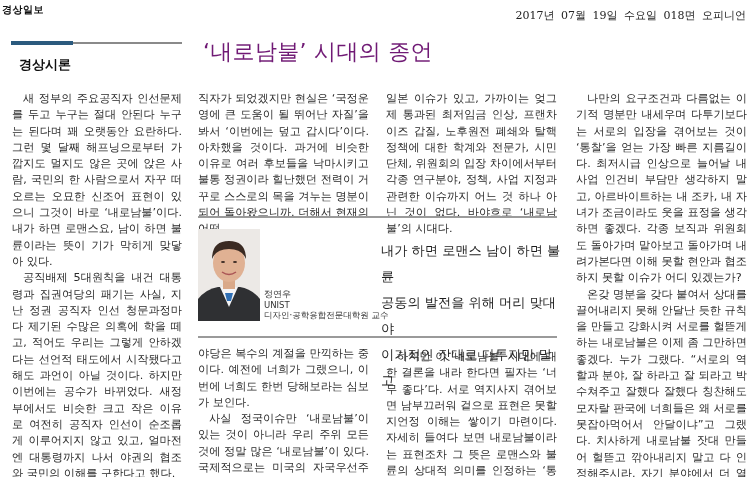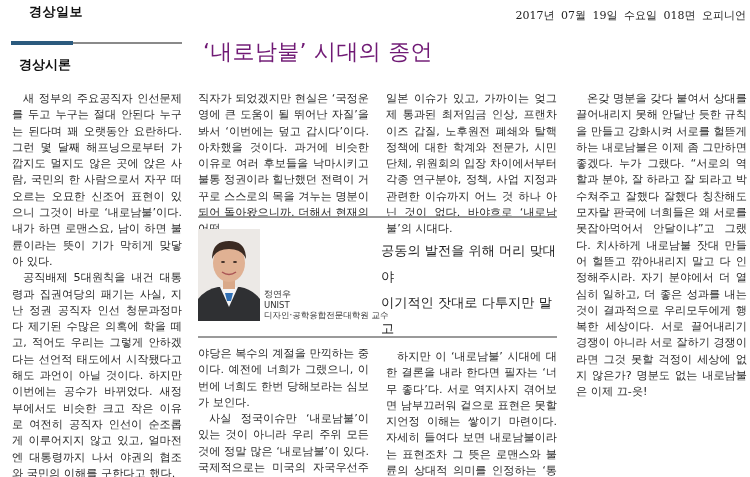--- a/index.html
+++ b/index.html
@@ -1,19 +1,19 @@
 <!DOCTYPE html>
 <html><head>
 <meta charset="utf-8">
 <style>
   * { margin: 0; padding: 0; box-sizing: border-box; }
   html, body { width: 750px; height: 477px; background: #ffffff; overflow: hidden; }
   body { position: relative; font-family: "DejaVu Sans", sans-serif; color: #222; }
 
-  .masthead { position: absolute; left: 2px; top: 3px; font-size: 13px; font-weight: bold; color: #111; letter-spacing: 0.5px; margin-left: 27px; }
+  .masthead { position: absolute; left: 2px; top: 3px; font-size: 10px; font-weight: bold; color: #111; letter-spacing: 0.5px; }
   .dateline { position: absolute; right: 4px; top: 8px; font-family: "DejaVu Serif", serif; font-size: 11px; color: #222; word-spacing: 3px; margin-left: 36px; }
 
   .section-rule { position: absolute; left: 11px; top: 42px; width: 171px; height: 2px; background: #8a8a8a; }
   .section-rule-accent { position: absolute; left: 11px; top: 41px; width: 62px; height: 4px; background: #2b5a7e; }
   .section-label { position: absolute; left: 19px; top: 50px; font-size: 13px; font-weight: bold; color: #111; margin-top: 6px; }
 
   .headline { position: absolute; left: 203px; top: 37px; font-size: 22px; font-weight: normal; color: #701a75; letter-spacing: 0.3px; }
 
   .col { position: absolute; font-size: 11.2px; line-height: 16.3px; color: #2a2a2a; text-align: justify; }
   .col p { text-indent: 11px; }
@@ -78,30 +78,32 @@
   </svg>
 </div>
 
 <div class="byline">
   <div class="name">정연우</div>
   <div>UNIST</div>
   <div>디자인·공학융합전문대학원 교수</div>
 </div>
 
 <div class="pullquote">
+  <div>내가 하면 로맨스 남이 하면 불륜</div>
   <div>공동의 발전을 위해 머리 맞대야</div>
   <div>이기적인 잣대로 다투지만 말고</div>
 </div>
 
 <div class="hrule-bottom"></div>
 
 <div id="col2b" class="col">
   <p class="cont">야당은 복수의 계절을 만끽하는 중이다. 예전에 너희가 그랬으니, 이번에 너희도 한번 당해보라는 심보가 보인다.</p>
   <p>사실 정국이슈만 ‘내로남불’이 있는 것이 아니라 우리 주위 모든 것에 정말 많은 ‘내로남불’이 있다. 국제적으로는 미국의 자국우선주의에 기반한 파리기후협정 탈퇴, 한미FTA 재협상, 북핵, 사드, 중국,</p>
 </div>
 
 <div id="col3b" class="col">
   <p>하지만 이 ‘내로남불’ 시대에 대한 결론을 내라 한다면 필자는 ‘너무 좋다’다. 서로 역지사지 겪어보면 남부끄러워 겉으로 표현은 못할지언정 이해는 쌓이기 마련이다. 자세히 들여다 보면 내로남불이라는 표현조차 그 뜻은 로맨스와 불륜의 상대적 의미를 인정하는 ‘통찰’을 품고 있다.</p>
 </div>
 
 <div id="col4" class="col">
+  <p>나만의 요구조건과 다름없는 이기적 명분만 내세우며 다투기보다는 서로의 입장을 겪어보는 것이 ‘통찰’을 얻는 가장 빠른 지름길이다. 최저시급 인상으로 늘어날 내 사업 인건비 부담만 생각하지 말고, 아르바이트하는 내 조카, 내 자녀가 조금이라도 웃을 표정을 생각하면 좋겠다. 각종 보직과 위원회도 돌아가며 맡아보고 돌아가며 내려가본다면 이해 못할 현안과 협조하지 못할 이슈가 어디 있겠는가?</p>
   <p>온갖 명분을 갖다 붙여서 상대를 끌어내리지 못해 안달난 듯한 규칙을 만들고 강화시켜 서로를 헐뜯게 하는 내로남불은 이제 좀 그만하면 좋겠다. 누가 그랬다. “서로의 역할과 분야, 잘 하라고 잘 되라고 박수쳐주고 잘했다 잘했다 칭찬해도 모자랄 판국에 너희들은 왜 서로를 못잡아먹어서 안달이냐”고 그랬다. 치사하게 내로남불 잣대 만들어 헐뜯고 깎아내리지 말고 다 인정해주시라. 자기 분야에서 더 열심히 일하고, 더 좋은 성과를 내는 것이 결과적으로 우리모두에게 행복한 세상이다. 서로 끌어내리기 경쟁이 아니라 서로 잘하기 경쟁이라면 그것 못할 걱정이 세상에 없지 않은가? 명분도 없는 내로남불은 이제 끄-읏!</p>
 </div>
 
 </body></html>

